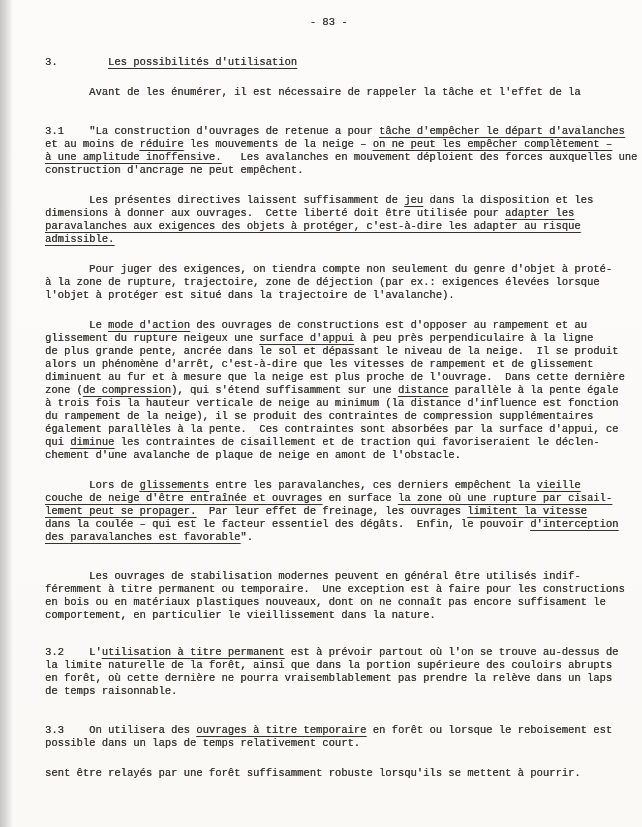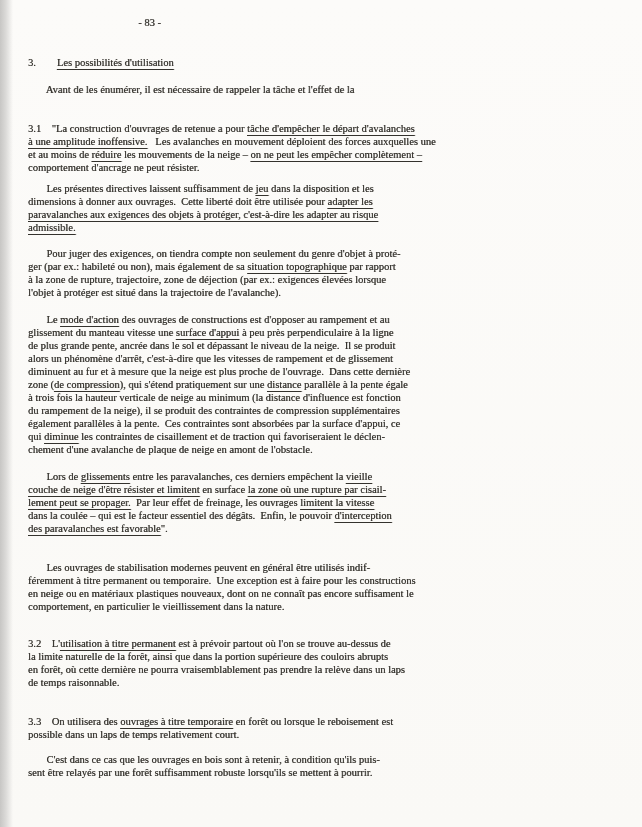--- a/index.html
+++ b/index.html
@@ -25,21 +25,21 @@
     background: linear-gradient(90deg, #c7c6c4 0%, #dbdad8 45%, rgba(250,249,246,0) 100%);
     pointer-events: none;
   }
   .content {
     position: absolute;
     left: 28px;
     top: 0;
     width: 610px;
     text-shadow: 0.35px 0 0 rgba(52,50,45,0.72);
   }
-  .block { margin: 0; font-family: Liberation Serif, serif; }
+  .block { margin: 17px; }
   .line {
     white-space: pre;
     height: 13px;
   }
   .line span.u {
     text-decoration: underline;
     text-underline-offset: 2.5px;
     text-decoration-thickness: 1px;
   }
 </style>
@@ -53,70 +53,68 @@
         <div class="line"><span>                                          - 83 -</span></div>
       </div>
       <div class="block" style="margin-top: 27px;">
         <div class="line"><span>3.        </span><span class="u">Les possibilités d'utilisation</span></div>
       </div>
       <div class="block" style="margin-top: 14px;">
         <div class="line"><span>       Avant de les énumérer, il est nécessaire de rappeler la tâche et l'effet de la</span></div>
       </div>
       <div class="block" style="margin-top: 26px;">
         <div class="line"><span>3.1    "La construction d'ouvrages de retenue a pour </span><span class="u">tâche d'empêcher le départ d'avalanches</span></div>
+        <div class="line"><span>et au moins de </span><span class="u">réduire</span><span> les mouvements de la neige – </span><span class="u">on ne peut les empêcher complètement –</span></div>
         <div class="line"><span class="u">à une amplitude inoffensive.</span><span>   Les avalanches en mouvement déploient des forces auxquelles une</span></div>
-        <div class="line"><span>et au moins de </span><span class="u">réduire</span><span> les mouvements de la neige – </span><span class="u">on ne peut les empêcher complètement –</span></div>
-        <div class="line"><span>comportement d'ancrage ne peut résister.</span></div>
+        <div class="line"><span>construction d'ancrage ne peut empêchent.</span></div>
       </div>
       <div class="block" style="margin-top: 8px;">
         <div class="line"><span>       Les présentes directives laissent suffisamment de </span><span class="u">jeu</span><span> dans la disposition et les</span></div>
         <div class="line"><span>dimensions à donner aux ouvrages.  Cette liberté doit être utilisée pour </span><span class="u">adapter les</span></div>
         <div class="line"><span class="u">paravalanches aux exigences des objets à protéger, c'est-à-dire les adapter au risque</span></div>
         <div class="line"><span class="u">admissible.</span></div>
       </div>
       <div class="block" style="margin-top: 13px;">
         <div class="line"><span>       Pour juger des exigences, on tiendra compte non seulement du genre d'objet à proté-</span></div>
-        <div class="line"><span>ger (par ex.: habileté ou non), mais également de sa </span><span class="u">situation topographique</span><span> par rapport</span></div>
         <div class="line"><span>à la zone de rupture, trajectoire, zone de déjection (par ex.: exigences élevées lorsque</span></div>
         <div class="line"><span>l'objet à protéger est situé dans la trajectoire de l'avalanche).</span></div>
       </div>
       <div class="block" style="margin-top: 14px;">
         <div class="line"><span>       Le </span><span class="u">mode d'action</span><span> des ouvrages de constructions est d'opposer au rampement et au</span></div>
-        <div class="line"><span>glissement du manteau vitesse une </span><span class="u">surface d'appui</span><span> à peu près perpendiculaire à la ligne</span></div>
+        <div class="line"><span>glissement du rupture neigeux une </span><span class="u">surface d'appui</span><span> à peu près perpendiculaire à la ligne</span></div>
         <div class="line"><span>de plus grande pente, ancrée dans le sol et dépassant le niveau de la neige.  Il se produit</span></div>
         <div class="line"><span>alors un phénomène d'arrêt, c'est-à-dire que les vitesses de rampement et de glissement</span></div>
         <div class="line"><span>diminuent au fur et à mesure que la neige est plus proche de l'ouvrage.  Dans cette dernière</span></div>
-        <div class="line"><span>zone (</span><span class="u">de compression</span><span>), qui s'étend pratiquement sur une </span><span class="u">distance</span><span> parallèle à la pente égale</span></div>
+        <div class="line"><span>zone (</span><span class="u">de compression</span><span>), qui s'étend suffisamment sur une </span><span class="u">distance</span><span> parallèle à la pente égale</span></div>
         <div class="line"><span>à trois fois la hauteur verticale de neige au minimum (la distance d'influence est fonction</span></div>
         <div class="line"><span>du rampement de la neige), il se produit des contraintes de compression supplémentaires</span></div>
         <div class="line"><span>également parallèles à la pente.  Ces contraintes sont absorbées par la surface d'appui, ce</span></div>
         <div class="line"><span>qui </span><span class="u">diminue</span><span> les contraintes de cisaillement et de traction qui favoriseraient le déclen-</span></div>
         <div class="line"><span>chement d'une avalanche de plaque de neige en amont de l'obstacle.</span></div>
       </div>
       <div class="block" style="margin-top: 14px;">
         <div class="line"><span>       Lors de </span><span class="u">glissements</span><span> entre les paravalanches, ces derniers empêchent la </span><span class="u">vieille</span></div>
-        <div class="line"><span class="u">couche de neige d'être résister et limitent</span><span> en surface </span><span class="u">la zone où une rupture par cisail-</span></div>
+        <div class="line"><span class="u">couche de neige d'être entraînée et ouvrages</span><span> en surface </span><span class="u">la zone où une rupture par cisail-</span></div>
         <div class="line"><span class="u">lement peut se propager.</span><span>  Par leur effet de freinage, les ouvrages </span><span class="u">limitent la vitesse</span></div>
         <div class="line"><span>dans la coulée – qui est le facteur essentiel des dégâts.  Enfin, le pouvoir </span><span class="u">d'interception</span></div>
         <div class="line"><span class="u">des paravalanches est favorable</span><span>".</span></div>
       </div>
       <div class="block" style="margin-top: 26px;">
         <div class="line"><span>       Les ouvrages de stabilisation modernes peuvent en général être utilisés indif-</span></div>
         <div class="line"><span>féremment à titre permanent ou temporaire.  Une exception est à faire pour les constructions</span></div>
-        <div class="line"><span>en neige ou en matériaux plastiques nouveaux, dont on ne connaît pas encore suffisament le</span></div>
+        <div class="line"><span>en bois ou en matériaux plastiques nouveaux, dont on ne connaît pas encore suffisament le</span></div>
         <div class="line"><span>comportement, en particulier le vieillissement dans la nature.</span></div>
       </div>
       <div class="block" style="margin-top: 24px;">
         <div class="line"><span>3.2    L'</span><span class="u">utilisation à titre permanent</span><span> est à prévoir partout où l'on se trouve au-dessus de</span></div>
         <div class="line"><span>la limite naturelle de la forêt, ainsi que dans la portion supérieure des couloirs abrupts</span></div>
         <div class="line"><span>en forêt, où cette dernière ne pourra vraisemblablement pas prendre la relève dans un laps</span></div>
         <div class="line"><span>de temps raisonnable.</span></div>
       </div>
       <div class="block" style="margin-top: 26px;">
         <div class="line"><span>3.3    On utilisera des </span><span class="u">ouvrages à titre temporaire</span><span> en forêt ou lorsque le reboisement est</span></div>
         <div class="line"><span>possible dans un laps de temps relativement court.</span></div>
       </div>
       <div class="block" style="margin-top: 12px;">
-        <div class="line"><span>       C'est dans ce cas que les ouvrages en bois sont à retenir, à condition qu'ils puis-</span></div>
         <div class="line"><span>sent être relayés par une forêt suffisamment robuste lorsqu'ils se mettent à pourrir.</span></div>
       </div>
     </div>
 </div>
 
 </body></html>

